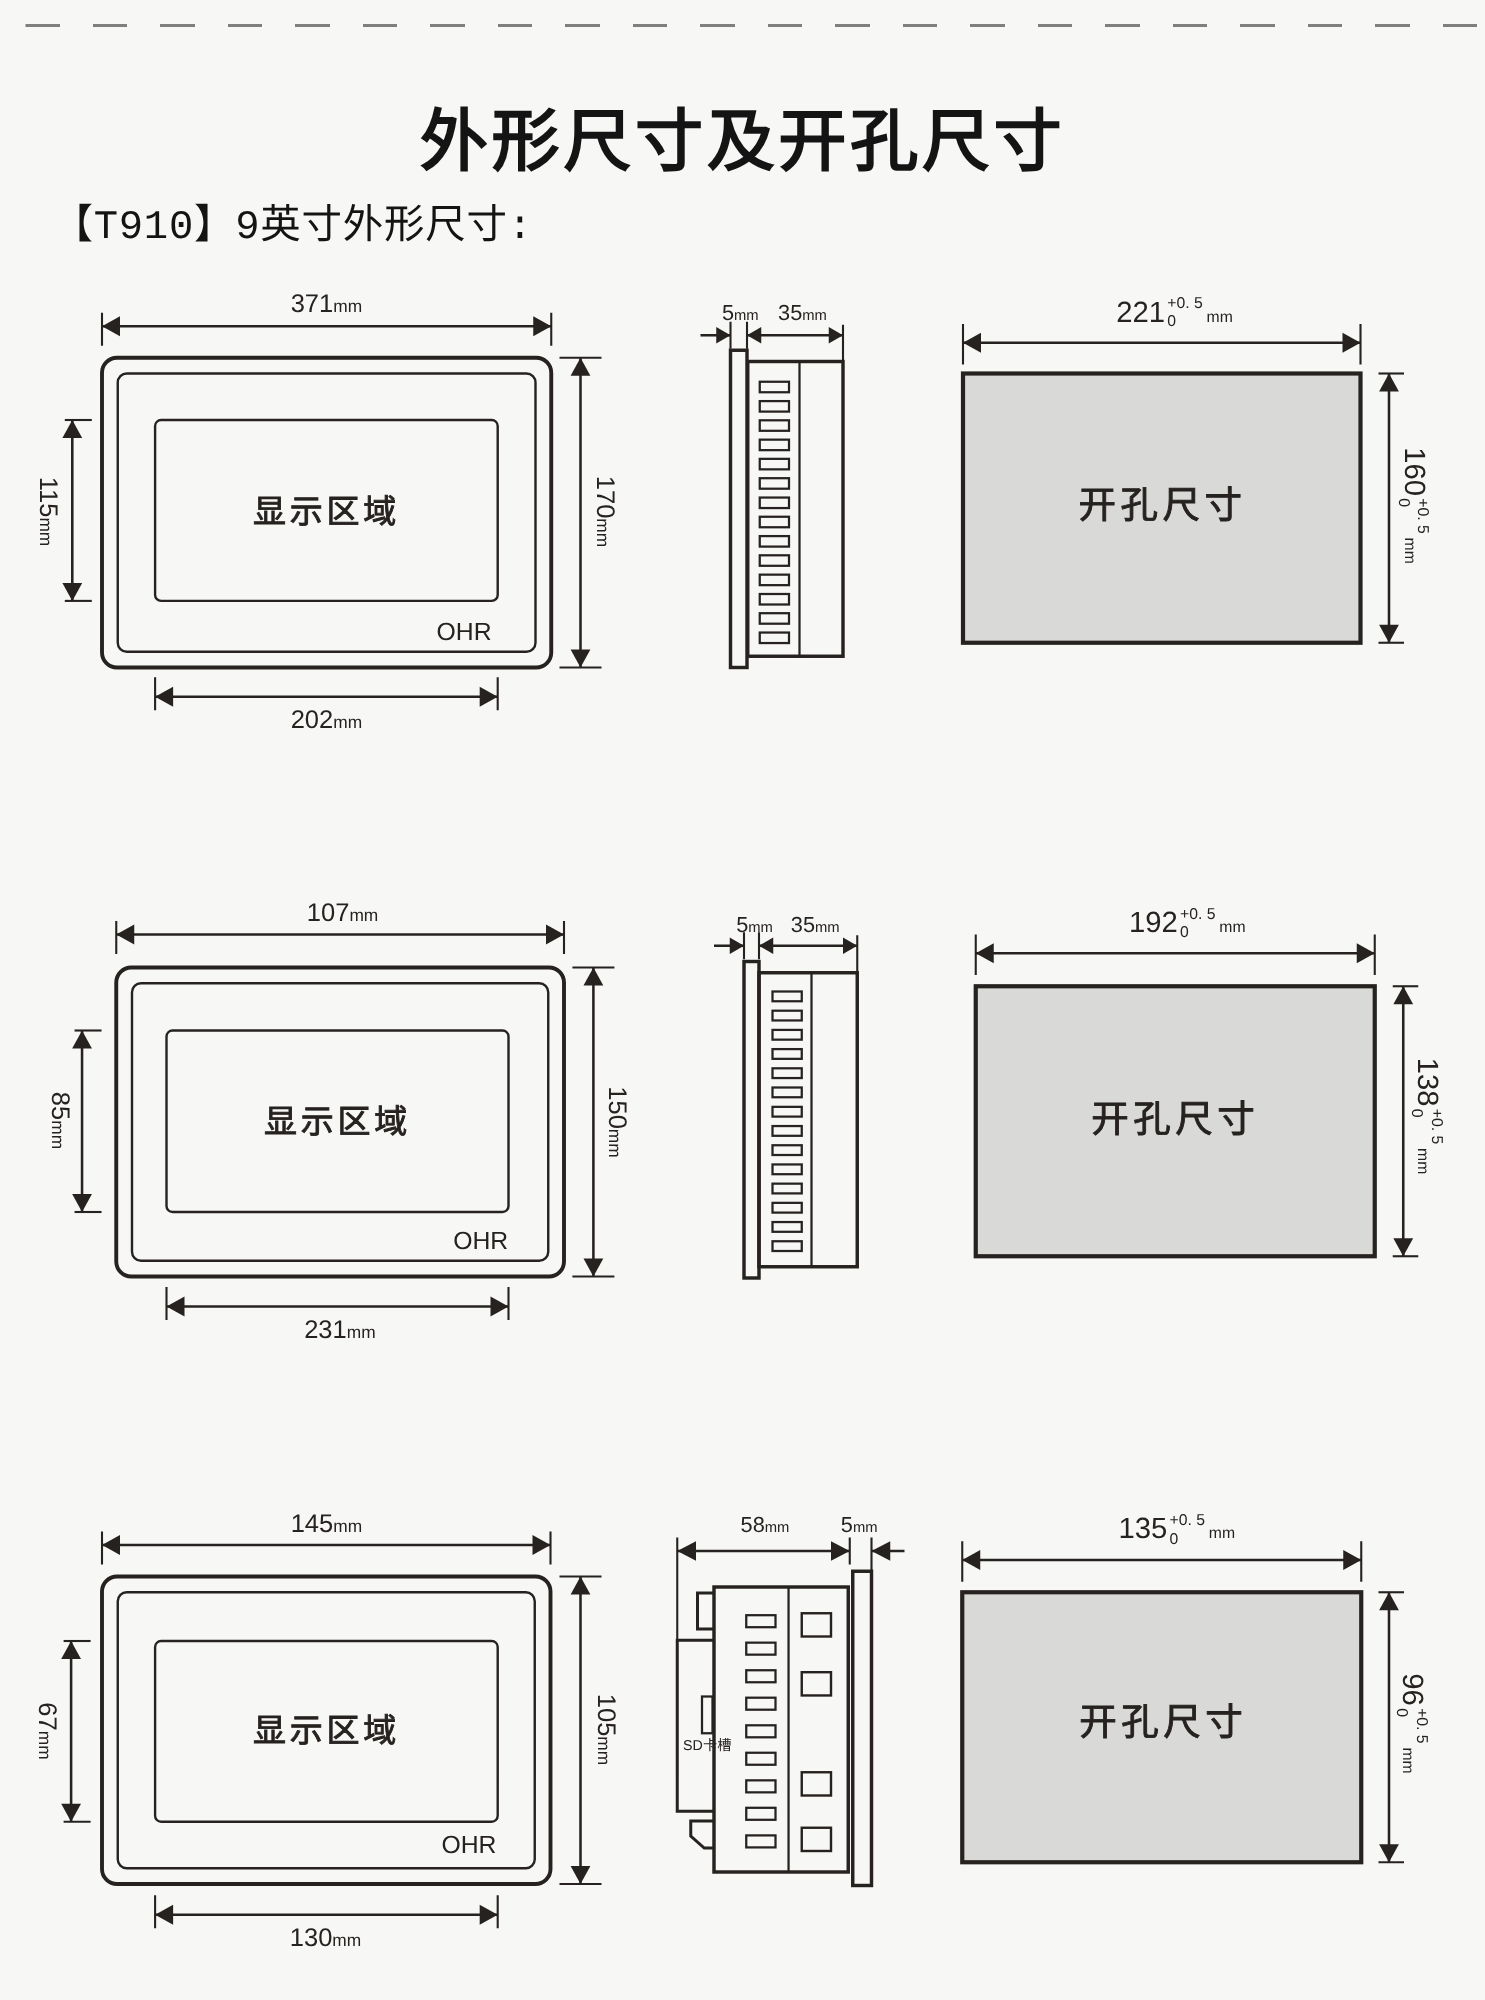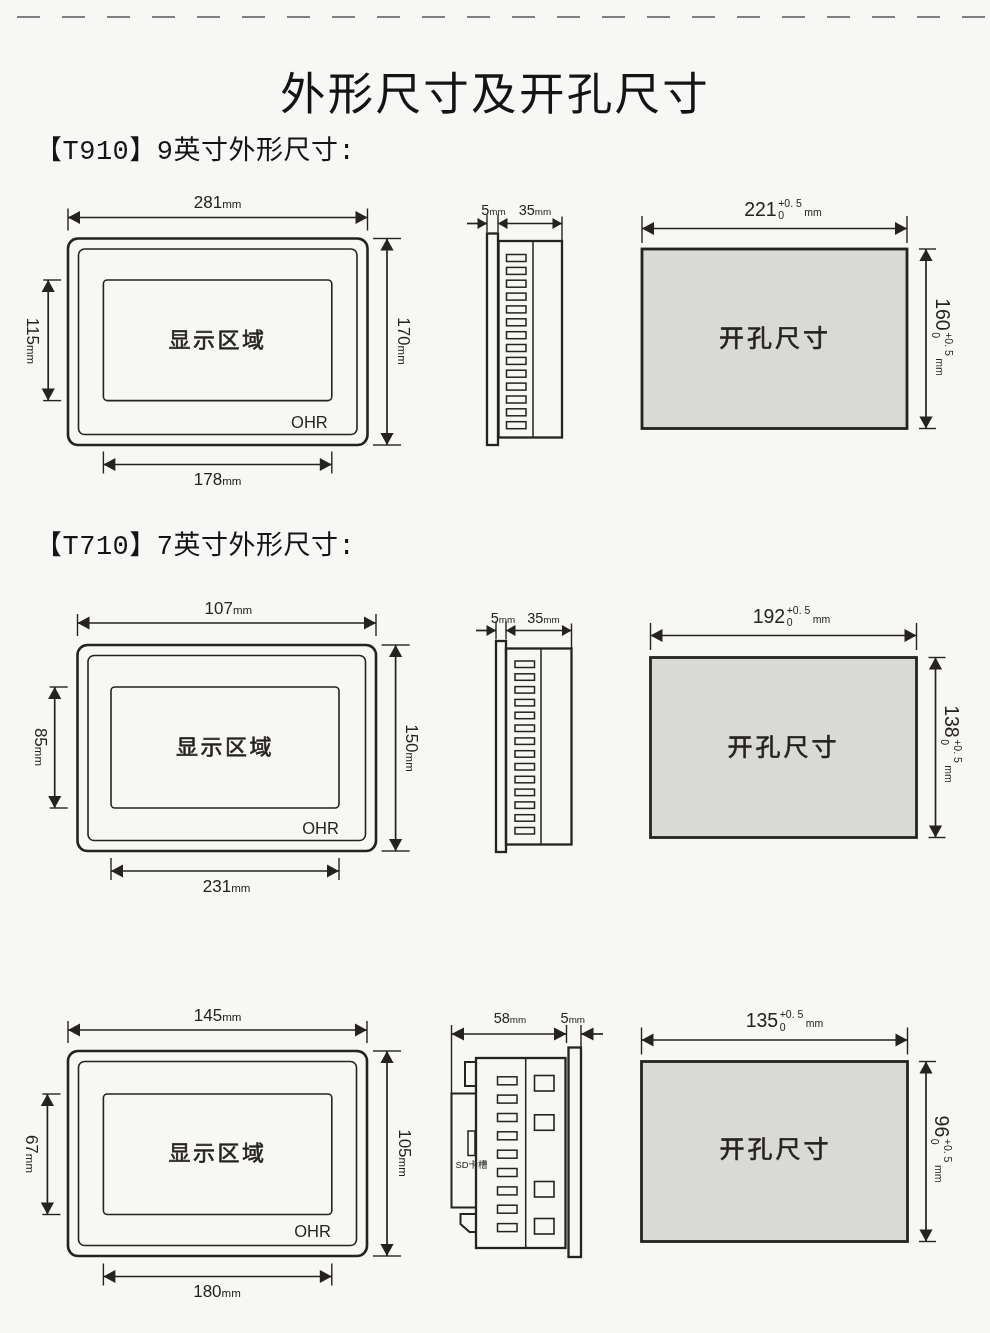--- a/index.html
+++ b/index.html
@@ -8,21 +8,21 @@
   #canvas { position:relative; width:990px; height:1333px; background:var(--bg); overflow:hidden;
             font-family:"Liberation Sans", sans-serif; }
   #art { position:absolute; left:0; top:0; }
   #art line, #art path, #art rect { stroke:var(--ink); }
   #art rect { fill:none; }
   #art rect.cut { fill:var(--cutfill); }
   #art .ah { fill:var(--ink); stroke:none; }
   .dashes { position:absolute; left:17px; right:0; top:16px; height:2px;
             background:repeating-linear-gradient(90deg, var(--dash) 0, var(--dash) 23px, transparent 23px, transparent 45px); }
   .title { position:absolute; left:495px; top:90px; transform:translate(-50%,-50%); white-space:nowrap;
-           font-size:45.5px; font-weight:normal; color:#141414; letter-spacing:2.3px; }
+           font-size:45.5px; font-weight:bold; color:#141414; letter-spacing:2.3px; }
   .lbl { position:absolute; transform:translate(-50%,-50%); white-space:nowrap; color:var(--ink); line-height:1.15; }
   .lbl.rot { transform:translate(-50%,-50%) rotate(90deg); }
   .heading { transform:translate(0,-50%); font-size:27px; color:#141414; letter-spacing:0.5px;font-family:Liberation Mono, monospace; }
   .dim { font-size:17px; }
   .dim .unit, .dim-unit { font-size:0.68em; }
   .dim.sm { font-size:14.5px;text-align:right; }
   .cjk { font-family:"Liberation Serif", serif; -webkit-text-stroke:0.6px currentColor; }
   .cjk.disp { font-size:22px; letter-spacing:2.5px; }
   .cjk.cut { font-size:25px; letter-spacing:3px; }
   .logo { font-size:16.5px; font-weight:normal; letter-spacing:0px; }
@@ -275,25 +275,24 @@
         <g>
           <line x1="926" y1="1061.5" x2="926" y2="1241.5" stroke-width="1.7"></line>
           <polygon class="ah" points="926,1061.5 919.4,1073.5 932.6,1073.5"></polygon>
           <polygon class="ah" points="926,1241.5 932.6,1229.5 919.4,1229.5"></polygon>
           <line x1="919" y1="1061.5" x2="936" y2="1061.5" stroke-width="1.4"></line>
           <line x1="919" y1="1241.5" x2="936" y2="1241.5" stroke-width="1.4"></line>
         </g>
       </g>
     </svg>
   <div class="lbl heading" style="left:35px;top:152.5px">【T910】9英寸外形尺寸:</div>
-    <div class="lbl heading" style="left:35px;top:547.5px">【T710】7英寸外形尺寸:</div>
-    <div class="lbl dim" style="left:217.6px;top:203px"><span>281</span><span class="dim-unit">mm</span></div>
+    <div class="lbl dim" style="left:217.6px;top:203px"><span>371</span><span class="dim-unit">mm</span></div>
     <div class="lbl dim rot" style="left:32px;top:341px"><span>115</span><span class="dim-unit">mm</span></div>
     <div class="lbl dim rot" style="left:402.5px;top:340.5px"><span>170</span><span class="dim-unit">mm</span></div>
-    <div class="lbl dim" style="left:217.6px;top:480px"><span>178</span><span class="dim-unit">mm</span></div>
+    <div class="lbl dim" style="left:217.6px;top:480px"><span>202</span><span class="dim-unit">mm</span></div>
     <div class="lbl cjk disp" style="left:217.6px;top:340.5px">显示区域</div>
     <div class="lbl logo" style="left:309.4px;top:421.5px">OHR</div>
     <div class="lbl dim sm" style="left:493.5px;top:210px"><span>5</span><span class="dim-unit">mm</span></div>
     <div class="lbl dim sm" style="left:535px;top:210px"><span>35</span><span class="dim-unit">mm</span></div>
     <div class="lbl cjk cut" style="left:775px;top:338.5px">开孔尺寸</div>
     <div class="lbl tolwrap" style="left:783px;top:208.5px">
       <span class="num">221</span>
       <span class="tol">
         <span class="tt">+0. 5</span>
         <span class="tb">0</span>
@@ -329,21 +328,21 @@
       <span class="num">138</span>
       <span class="tol">
         <span class="tt">+0. 5</span>
         <span class="tb">0</span>
       </span>
       <span class="unit2">mm</span>
     </div>
     <div class="lbl dim" style="left:217.6px;top:1015.5px"><span>145</span><span class="dim-unit">mm</span></div>
     <div class="lbl dim rot" style="left:31px;top:1153.6px"><span>67</span><span class="dim-unit">mm</span></div>
     <div class="lbl dim rot" style="left:404px;top:1153px"><span>105</span><span class="dim-unit">mm</span></div>
-    <div class="lbl dim" style="left:217px;top:1292px"><span>180</span><span class="dim-unit">mm</span></div>
+    <div class="lbl dim" style="left:217px;top:1292px"><span>130</span><span class="dim-unit">mm</span></div>
     <div class="lbl cjk disp" style="left:217.6px;top:1154px">显示区域</div>
     <div class="lbl logo" style="left:312.6px;top:1230.5px">OHR</div>
     <div class="lbl dim sm" style="left:510px;top:1018px"><span>58</span><span class="dim-unit">mm</span></div>
     <div class="lbl dim sm" style="left:572.8px;top:1018px"><span>5</span><span class="dim-unit">mm</span></div>
     <div class="lbl sdlbl" style="left:471.5px;top:1164.5px">SD卡槽</div>
     <div class="lbl cjk cut" style="left:775.5px;top:1150px">开孔尺寸</div>
     <div class="lbl tolwrap" style="left:784.5px;top:1020px">
       <span class="num">135</span>
       <span class="tol">
         <span class="tt">+0. 5</span>

